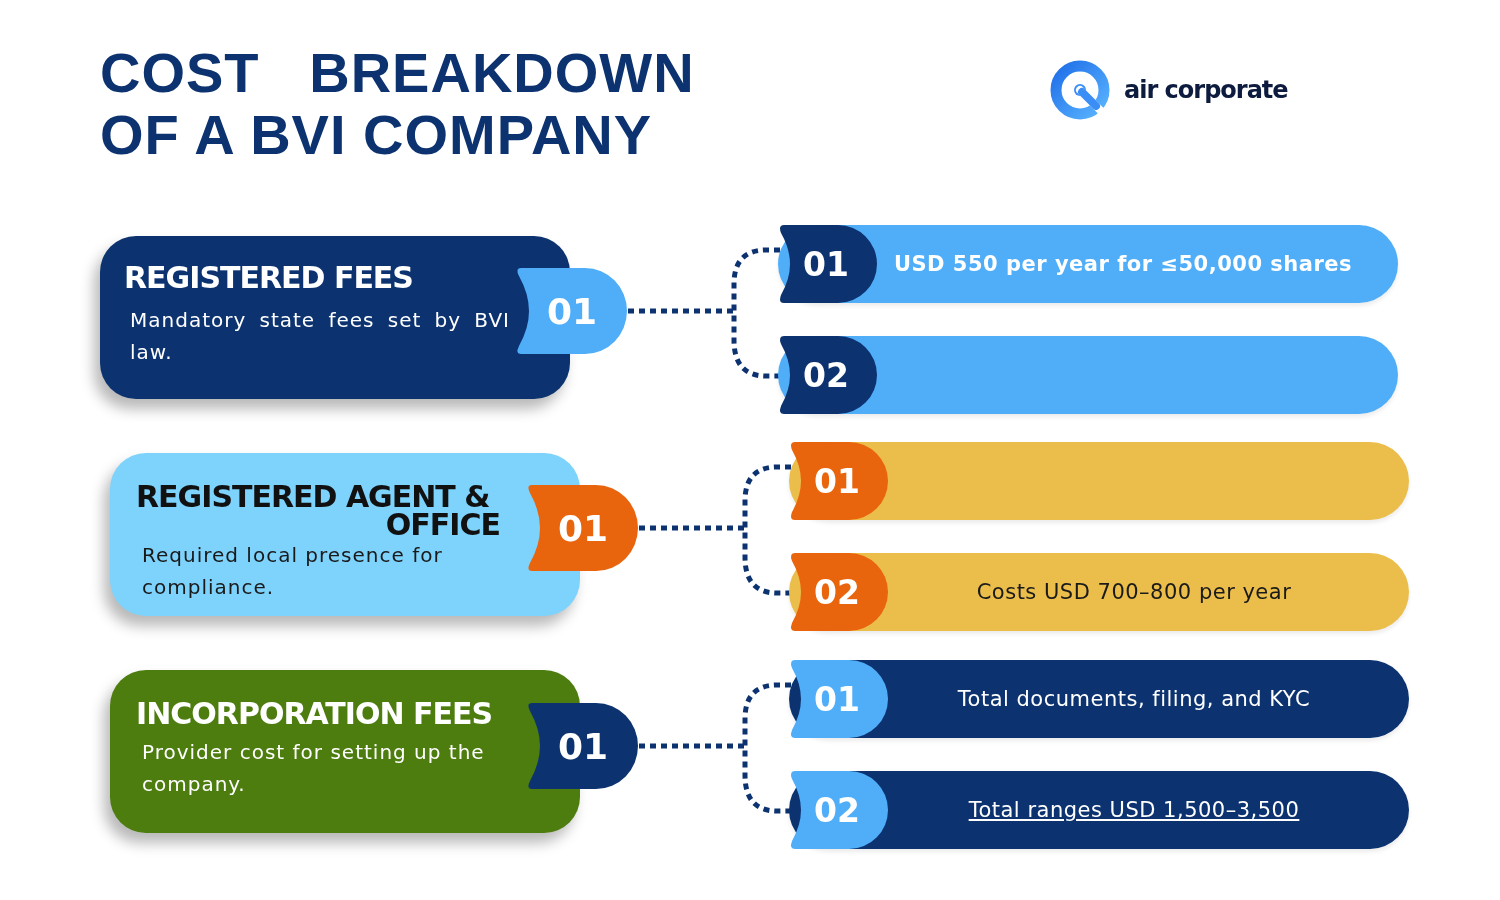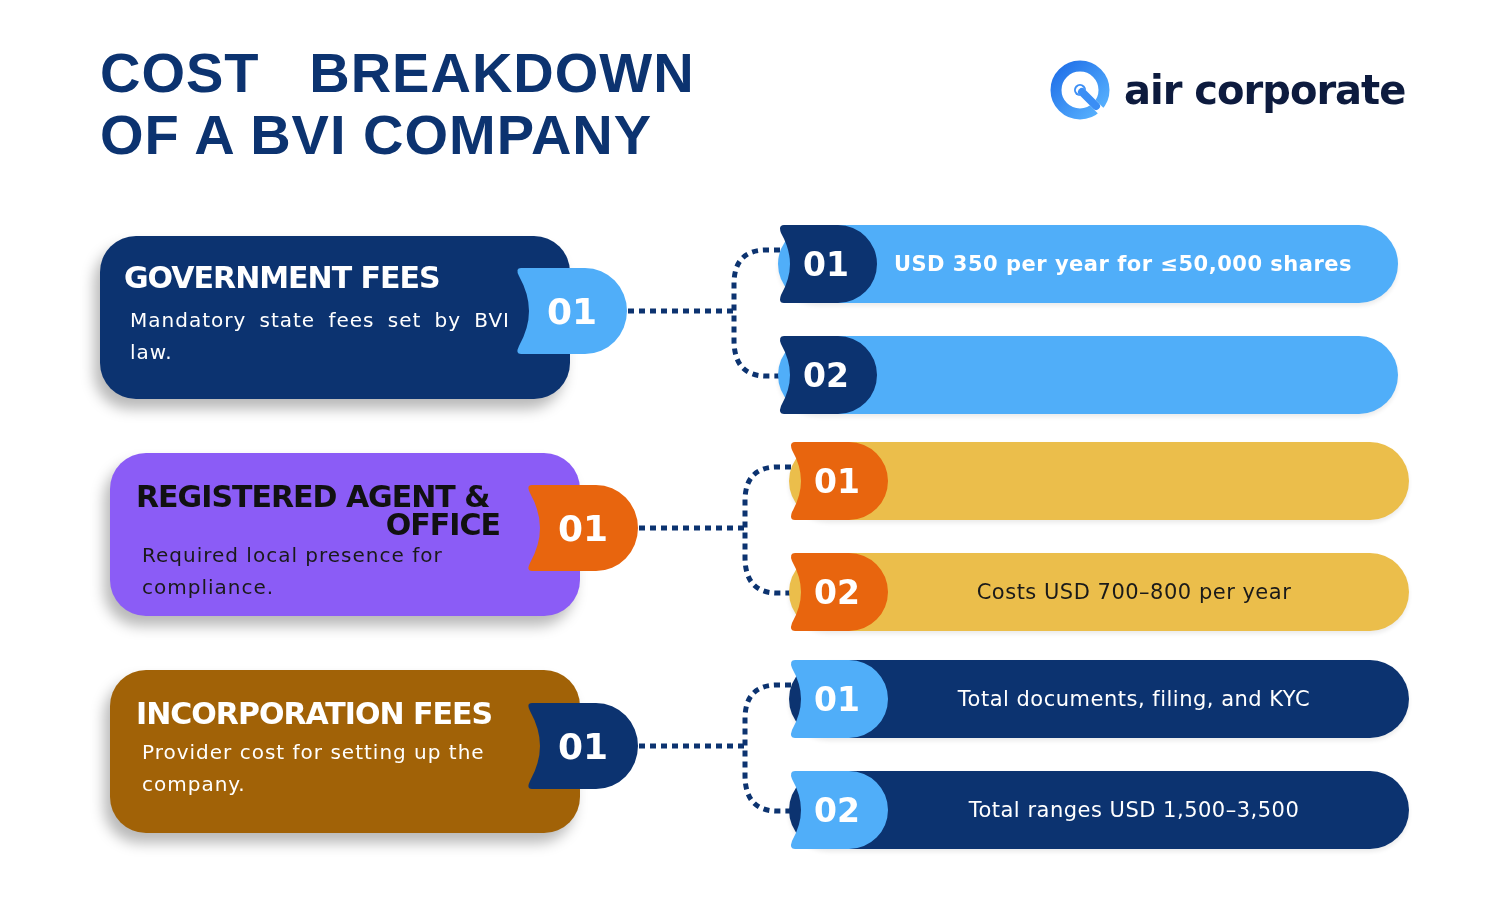--- a/index.html
+++ b/index.html
@@ -10,21 +10,21 @@
     position: absolute; left: 100px; top: 42px;
     font-family: "Liberation Sans", sans-serif; font-weight: 700;
     font-size: 56px; line-height: 62px; color: #0c3370; letter-spacing: 1px;
   }
   .title .line { display: block; white-space: pre; }
 
   .logo { position: absolute; left: 1050px; top: 58px; height: 64px; display: flex; align-items: center; }
   .logo-mark { width: 60px; height: 60px; }
   .logo-text {
     margin-left: 14px; font-family: "DejaVu Sans", sans-serif; font-weight: 700;
-    font-size: 40px; color: #0d1b3e; letter-spacing: -1px;
+    font-size: 24px; color: #0d1b3e; letter-spacing: -1px;
   }
 
   .card {
     position: absolute; width: 470px; height: 163px; border-radius: 36px;
     box-shadow: -6px 10px 14px rgba(0,0,0,0.28);
   }
   .card-title {
     position: absolute; font-family: "DejaVu Sans", sans-serif; font-weight: 700;
     font-size: 30px; letter-spacing: -1px; line-height: 28px;
   }
@@ -81,21 +81,21 @@
     </defs>
     <circle cx="30" cy="30" r="24" fill="none" stroke="url(#lg)" stroke-width="11"></circle>
     <circle cx="30" cy="30" r="6" fill="#3b8ef5"></circle>
     <path d="M30 30 L52 52" stroke="#ffffff" stroke-width="8" stroke-linecap="round"></path>
     <path d="M32 32 L46 46" stroke="#3b8ef5" stroke-width="8" stroke-linecap="round"></path>
   </svg>
   <span class="logo-text">air corporate</span>
 </div>
 
 <div class="card" style="left:100px; top:236px; background:#0c3370;">
-  <div class="card-title" style="left:24px; top:28px; color:#ffffff;">GOVERNMENT FEES</div>
+  <div class="card-title" style="left:24px; top:28px; color:#ffffff;">REGISTERED FEES</div>
   <div class="card-desc" style="left:30px; top:68px; width:380px; color:#ffffff; text-align:justify;">Mandatory state fees set by BVI law.</div>
 </div>
 <div class="tab" style="left:515px; top:268px;">
   <svg width="112" height="86" viewBox="0 0 112 86">
     <path d="M6 0 H70 A42 43 0 0 1 70 86 H6 Q0 86 4 78 Q14 60 14 43 Q14 26 4 8 Q0 0 6 0 Z" fill="#50aef9"></path>
   </svg>
   <div class="tab-num">01</div>
 </div>
 
 <svg class="connector" style="left:626px; top:244px;" width="170" height="140">
@@ -103,32 +103,32 @@
   <path d="M165 6 H140 Q108 6 108 40 V96 Q108 132 140 132 H165" stroke="#0c3370" stroke-width="5" stroke-dasharray="6 5" fill="none"></path>
 </svg>
 
 <div class="pill" style="left:778px; top:225px; background:#50aef9;">
   <div class="pill-badge">
     <svg width="100" height="78" viewBox="0 0 100 78">
         <path d="M6 0 H60 A39 39 0 0 1 60 78 H6 Q0 78 3 70 Q12 54 12 39 Q12 24 3 8 Q0 0 6 0 Z" fill="#0c3370"></path>
       </svg>
     <div class="pill-num">01</div>
   </div>
-  <div class="pill-text" style="color:#ffffff; font-weight:700;">USD 350 per year for ≤50,000 shares</div>
+  <div class="pill-text" style="color:#ffffff; font-weight:700;">USD 550 per year for ≤50,000 shares</div>
 </div>
 <div class="pill" style="left:778px; top:336px; background:#50aef9;">
   <div class="pill-badge">
     <svg width="100" height="78" viewBox="0 0 100 78">
         <path d="M6 0 H60 A39 39 0 0 1 60 78 H6 Q0 78 3 70 Q12 54 12 39 Q12 24 3 8 Q0 0 6 0 Z" fill="#0c3370"></path>
       </svg>
     <div class="pill-num">02</div>
   </div>
 </div>
 
-<div class="card" style="left:110px; top:453px; background:#8b5cf6;">
+<div class="card" style="left:110px; top:453px; background:#7dd3fc;">
   <div class="card-title" style="left:26px; top:30px; width:364px; color:#111111; text-align:right;">
     <div style="text-align:left;">REGISTERED AGENT &amp;</div>
     <div>OFFICE</div>
   </div>
   <div class="card-desc" style="left:32px; top:86px; width:370px; color:#1a1a1a;">Required local presence for compliance.</div>
 </div>
 <div class="tab" style="left:526px; top:485px;">
   <svg width="112" height="86" viewBox="0 0 112 86">
     <path d="M6 0 H70 A42 43 0 0 1 70 86 H6 Q0 86 4 78 Q14 60 14 43 Q14 26 4 8 Q0 0 6 0 Z" fill="#e8650e"></path>
   </svg>
@@ -151,21 +151,21 @@
 <div class="pill" style="left:789px; top:553px; background:#ebbe4b;">
   <div class="pill-badge">
     <svg width="100" height="78" viewBox="0 0 100 78">
         <path d="M6 0 H60 A39 39 0 0 1 60 78 H6 Q0 78 3 70 Q12 54 12 39 Q12 24 3 8 Q0 0 6 0 Z" fill="#e8650e"></path>
       </svg>
     <div class="pill-num">02</div>
   </div>
   <div class="pill-text" style="color:#1a1a1a;text-align:center;">Costs USD 700–800 per year</div>
 </div>
 
-<div class="card" style="left:110px; top:670px; background:#a16207;">
+<div class="card" style="left:110px; top:670px; background:#4d7c0f;">
   <div class="card-title" style="left:26px; top:30px; color:#ffffff;">INCORPORATION FEES</div>
   <div class="card-desc" style="left:32px; top:66px; width:380px; color:#ffffff;">Provider cost for setting up the company.</div>
 </div>
 <div class="tab" style="left:526px; top:703px;">
   <svg width="112" height="86" viewBox="0 0 112 86">
     <path d="M6 0 H70 A42 43 0 0 1 70 86 H6 Q0 86 4 78 Q14 60 14 43 Q14 26 4 8 Q0 0 6 0 Z" fill="#0c3370"></path>
   </svg>
   <div class="tab-num">01</div>
 </div>
 
@@ -183,14 +183,14 @@
   </div>
   <div class="pill-text" style="color:#ffffff;">Total documents, filing, and KYC</div>
 </div>
 <div class="pill" style="left:789px; top:771px; background:#0c3370;">
   <div class="pill-badge">
     <svg width="100" height="78" viewBox="0 0 100 78">
         <path d="M6 0 H60 A39 39 0 0 1 60 78 H6 Q0 78 3 70 Q12 54 12 39 Q12 24 3 8 Q0 0 6 0 Z" fill="#50aef9"></path>
       </svg>
     <div class="pill-num">02</div>
   </div>
-  <div class="pill-text" style="color:#ffffff;">Total ranges USD 1,500–3,500</div>
+  <div class="pill-text" style="color:#ffffff;text-decoration:underline;">Total ranges USD 1,500–3,500</div>
 </div>
 
 </body></html>

